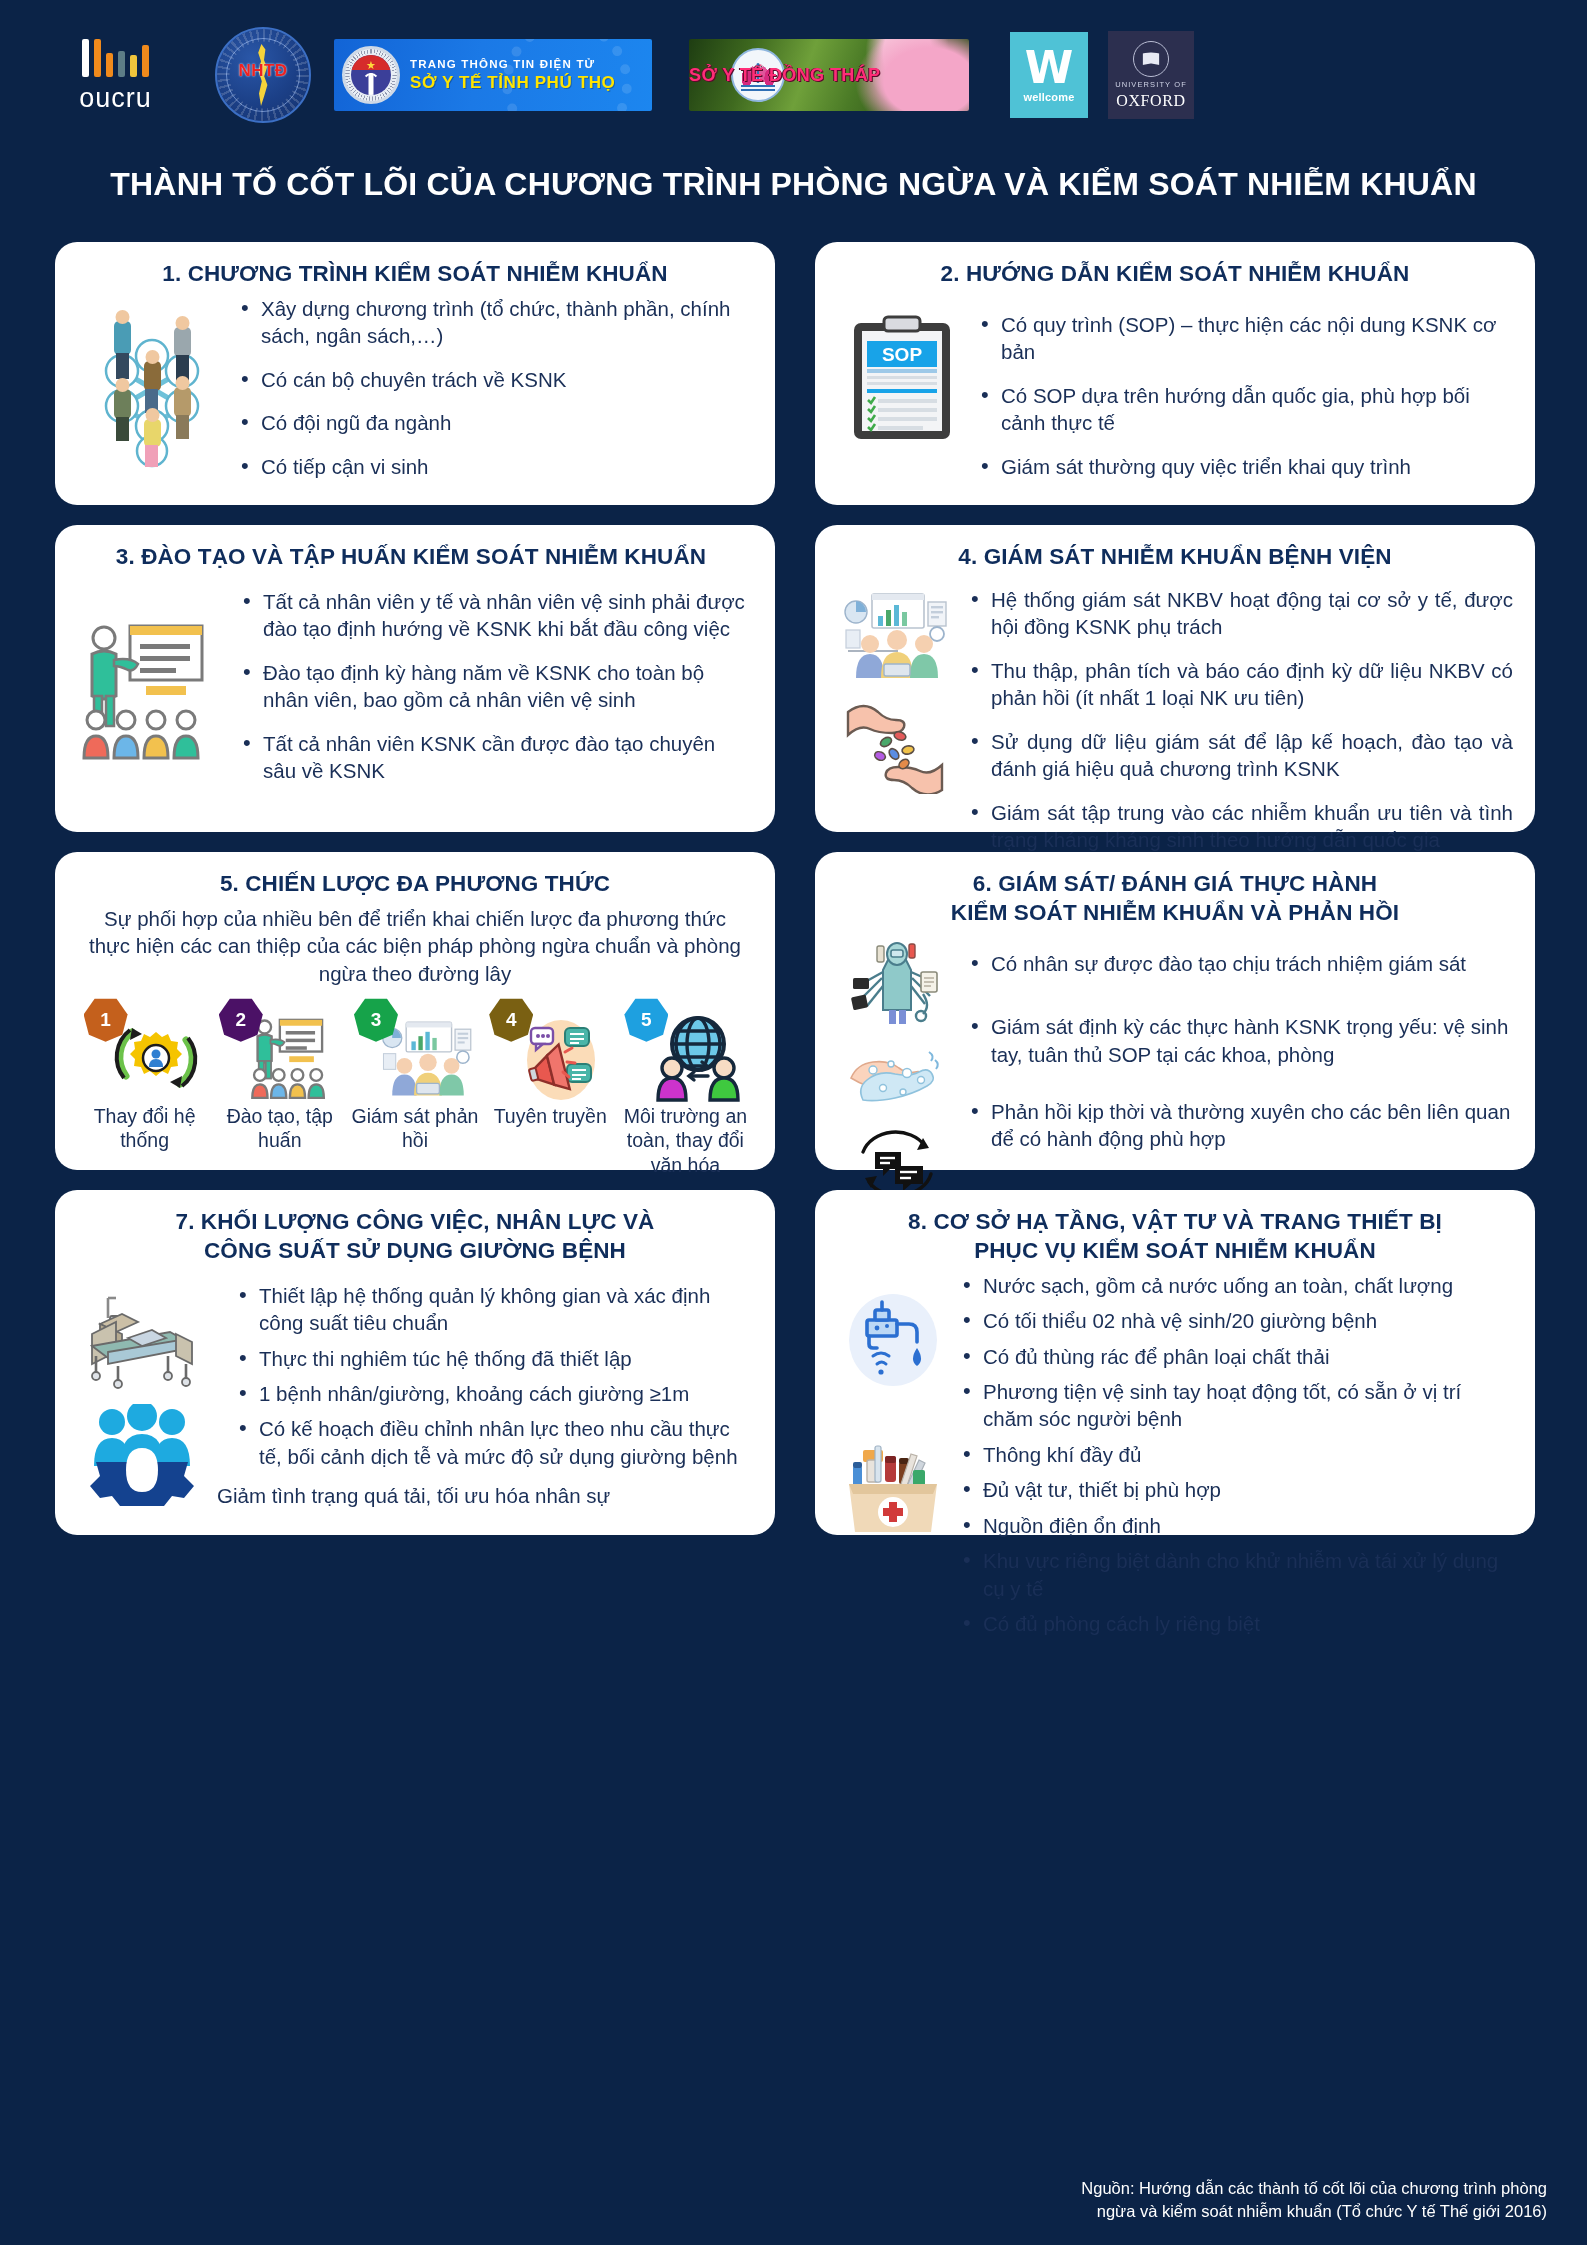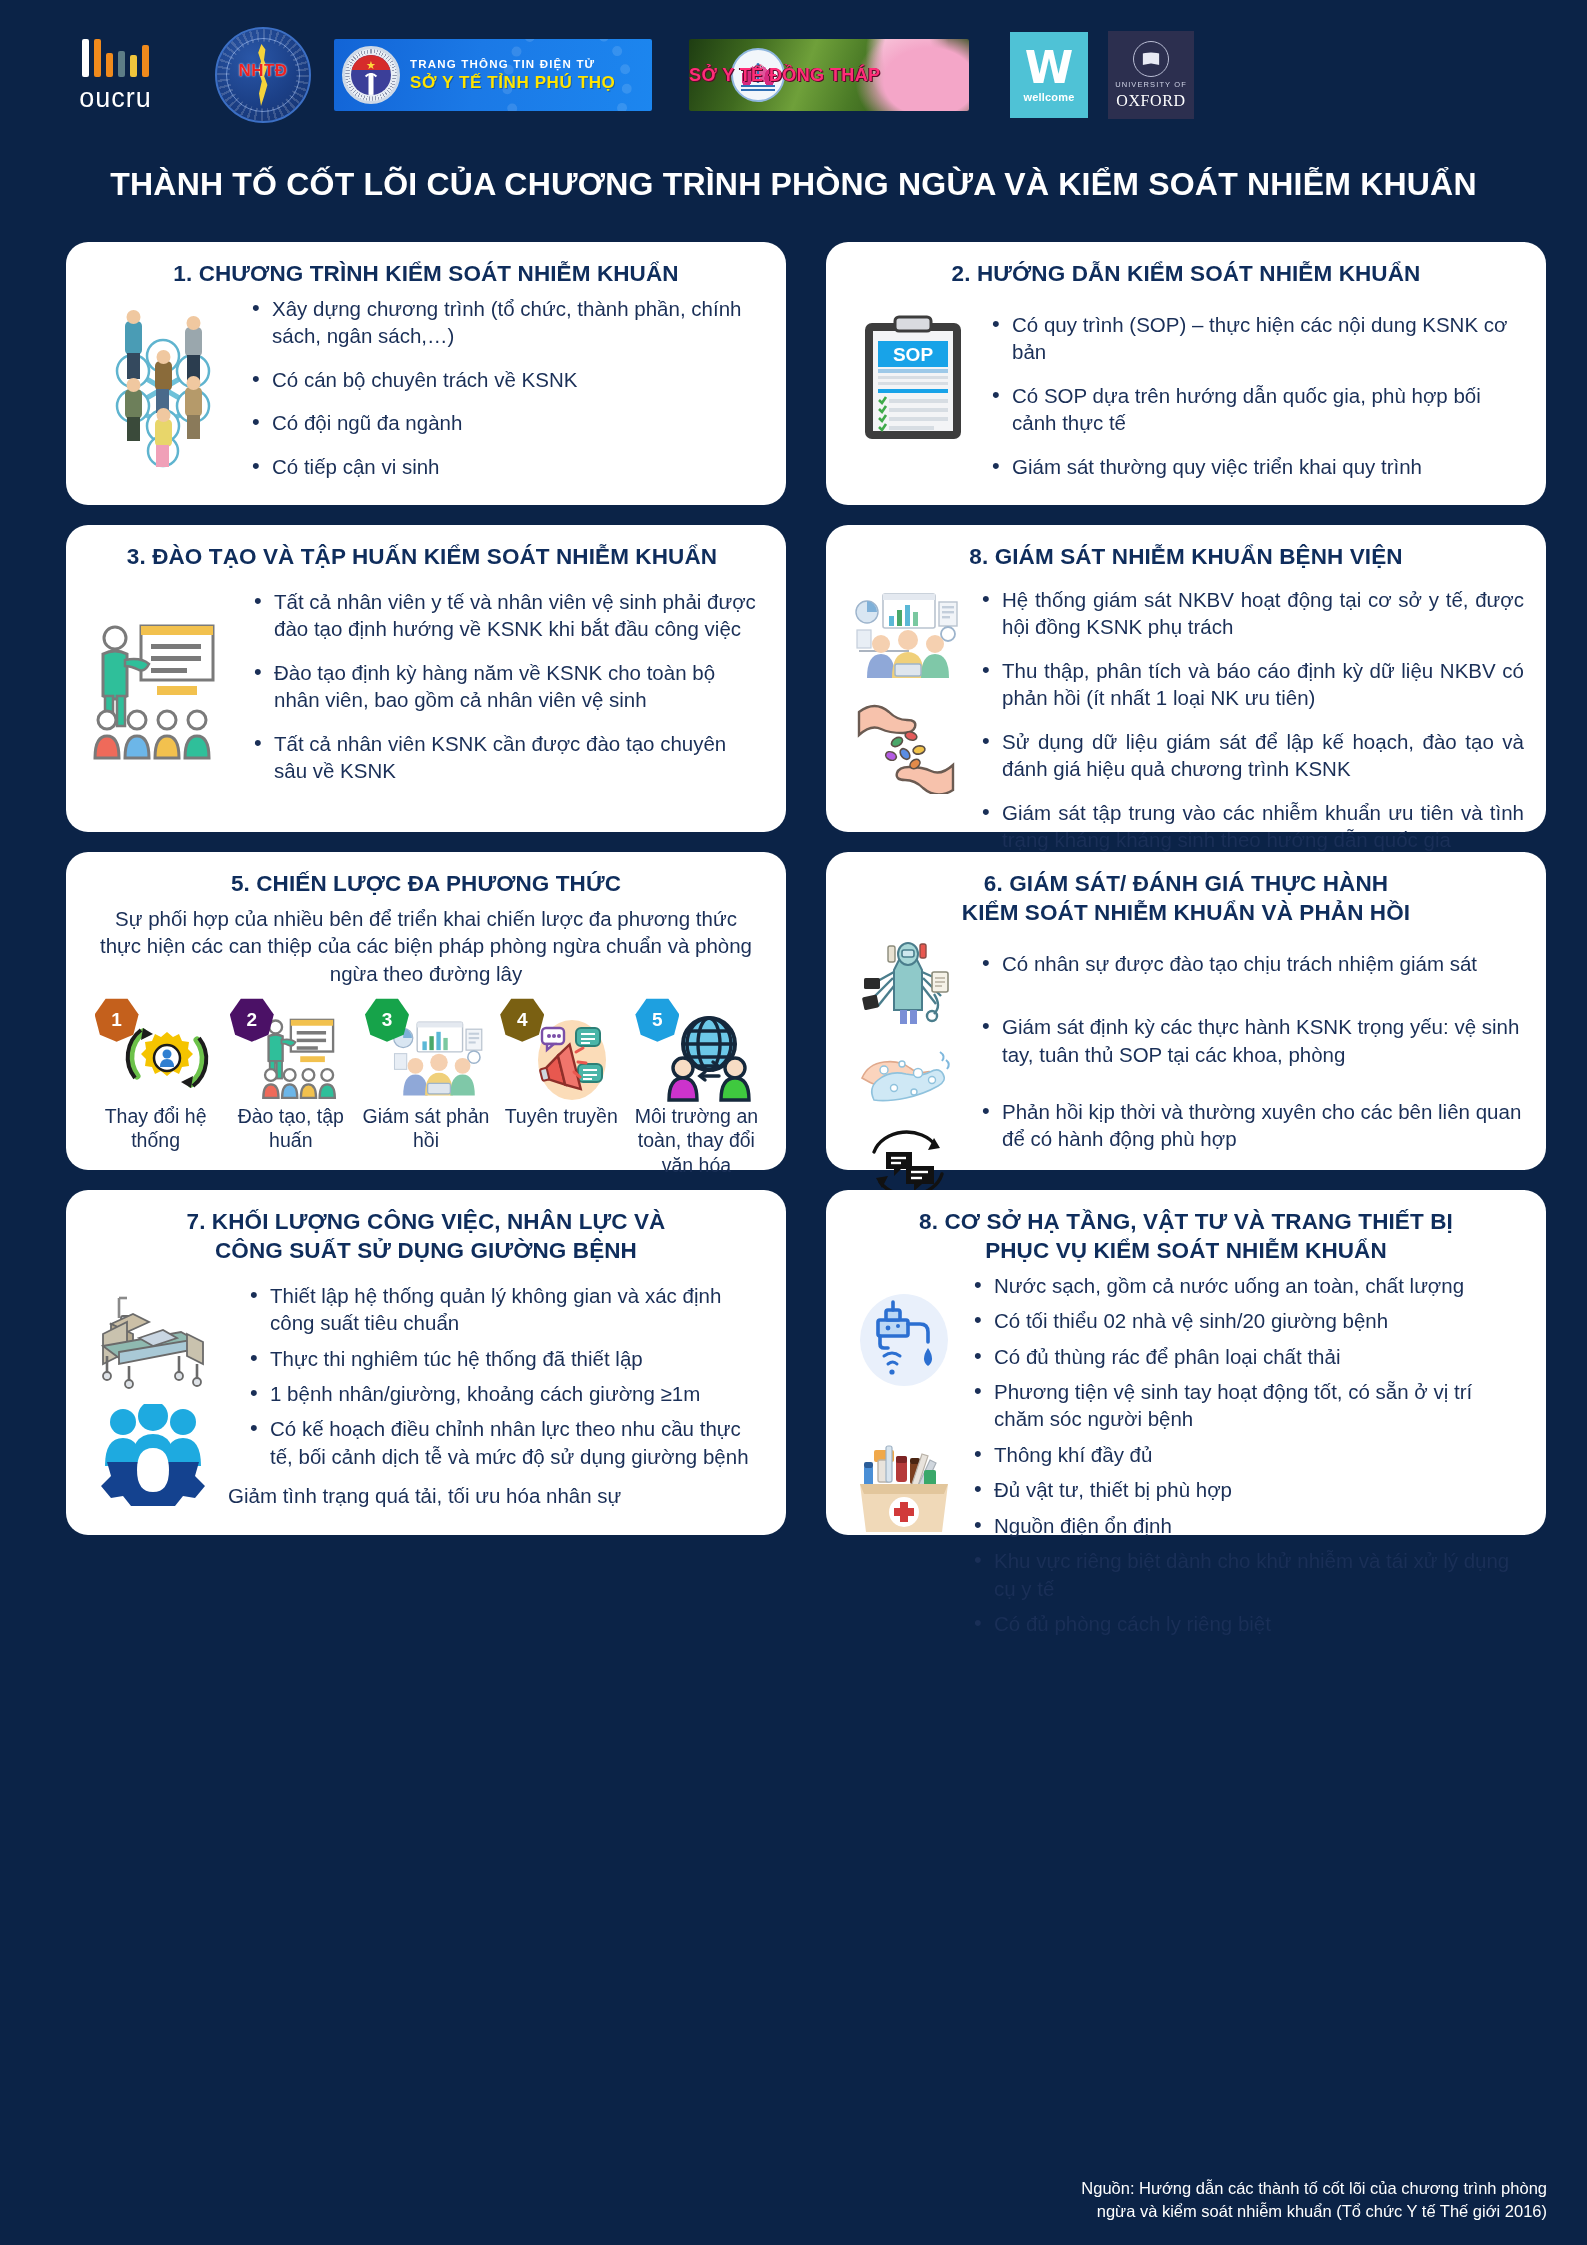--- a/index.html
+++ b/index.html
@@ -169,21 +169,21 @@
   .ox-big{ color:#fff; font-size:16px; letter-spacing:.6px; font-family:"Liberation Serif", serif; }
 
   
   .page-title{
     position:absolute; top:166px; left:0; width:1587px; text-align:center;
     color:#ffffff; font-size:32px; font-weight:bold; letter-spacing:.2px;
   }
 
   
   .grid{
-    position:absolute; left:66px; top:242px; width:1215px;
+    position:absolute; left:55px; top:242px; width:1215px;
     display:grid; grid-template-columns:720px 720px; column-gap:40px;
     grid-auto-rows:min-content; row-gap:20px;
   }
   .card{
     background:#ffffff; border-radius:22px;
     padding:18px 22px 20px 22px;
     position:relative;
   }
   .card-title{
     text-align:center; font-size:22.5px; font-weight:bold; color:#0f2d5c;
@@ -441,21 +441,21 @@
       </div>
       <ul class="bullets">
         <li>Tất cả nhân viên y tế và nhân viên vệ sinh phải được đào tạo định hướng về KSNK khi bắt đầu công việc</li>
         <li>Đào tạo định kỳ hàng năm về KSNK cho toàn bộ nhân viên, bao gồm cả nhân viên vệ sinh</li>
         <li>Tất cả nhân viên KSNK cần được đào tạo chuyên sâu về KSNK</li>
       </ul>
     </div>
   </div>
 
   <div class="card c4 row2" style="height:307px">
-    <div class="card-title">8. GIÁM SÁT NHIỄM KHUẨN BỆNH VIỆN</div>
+    <div class="card-title">4. GIÁM SÁT NHIỄM KHUẨN BỆNH VIỆN</div>
     <div class="card-body" style="margin-top:14px">
       <div class="illus-col" style="width:120px;gap:20px;padding-top:6px">
         <svg class="ill" width="110" height="86" viewBox="0 0 110 86">
           <rect x="30" y="2" width="52" height="34" rx="2" fill="#ffffff" stroke="#b9c3cf" stroke-width="1.6"></rect>
           <rect x="30" y="2" width="52" height="6" fill="#e4e9f0"></rect>
           <g>
               <rect x="36" y="24" width="5" height="10" fill="#5bb8d6"></rect>
               <rect x="44" y="18" width="5" height="16" fill="#4aa86a"></rect>
               <rect x="52" y="13" width="5" height="21" fill="#5bb8d6"></rect>
               <rect x="60" y="20" width="5" height="14" fill="#7ac8a0"></rect>

